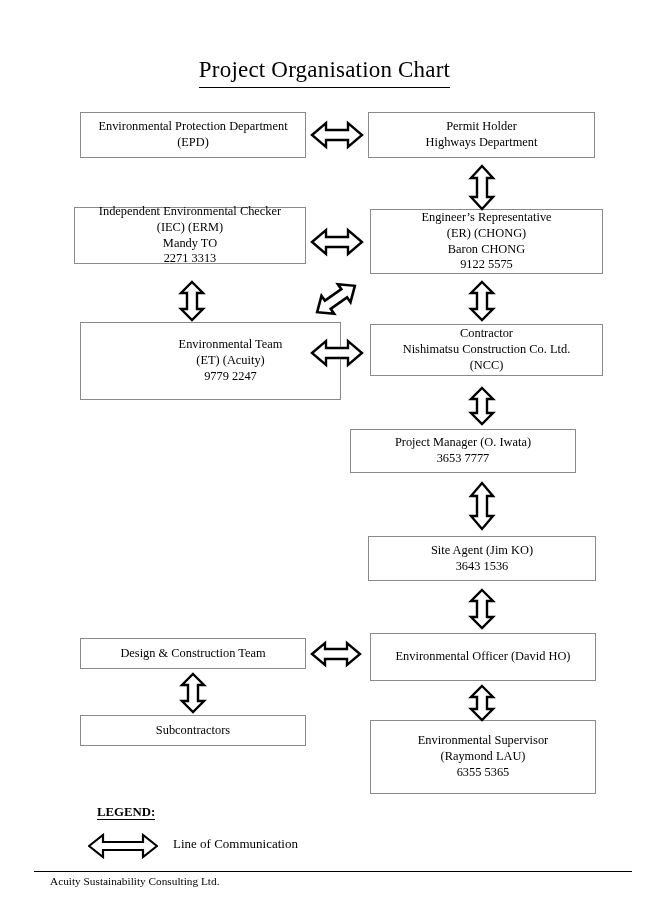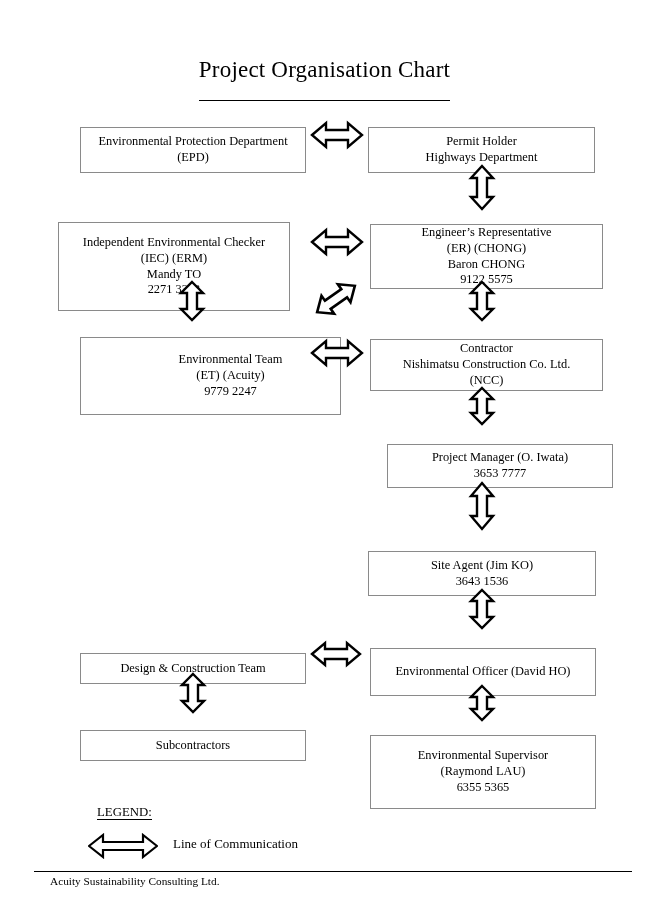--- a/index.html
+++ b/index.html
@@ -24,56 +24,55 @@
     position: absolute;
     left: 0;
     top: 57px;
     width: 649px;
     text-align: center;
     font-size: 23px;
     letter-spacing: 0.2px;
   }
   .title span {
     border-bottom: 1.4px solid #000;
-    padding-bottom: 18px;
+    padding-bottom: 5px;
   }
 
   
   .box {
     position: absolute;
     box-sizing: border-box;
     border: 1.2px solid #8a8a8a;
     background: #ffffff;
     display: flex;
     align-items: center;
     justify-content: center;
     text-align: center;
     font-size: 12.4px;
     line-height: 1.28;
     padding: 2px 4px;
-    margin-top: 15px;
   }
   .box .lines { width: 100%; }
   .box .lines > div { white-space: nowrap; }
 
   
   .arrow {
     position: absolute;
     pointer-events: none;
   }
   .arrow svg { display: block; overflow: visible; }
 
   
   .legend-title {
     position: absolute;
     left: 97px;
     top: 805px;
     font-size: 12.8px;
   }
-  .legend-title span { border-bottom: 1.2px solid #000; }
+  .legend-title span { border-bottom: 1.2px solid #000; font-weight: bold; }
 
   .legend-arrow {
     position: absolute;
     left: 88px;
     top: 832px;
   }
   .legend-label {
     position: absolute;
     left: 173px;
     top: 836px;
@@ -112,21 +111,21 @@
     </div>
   </div>
 
   <div class="box" style="left:368px; top:112px; width:227px; height:46px;">
     <div class="lines">
       <div>Permit Holder</div>
       <div>Highways Department</div>
     </div>
   </div>
 
-  <div class="box" style="left:58px; top:207px; width:232px; height:89px;">
+  <div class="box" style="left:74px; top:207px; width:232px; height:57px;">
     <div class="lines">
       <div>Independent Environmental Checker</div>
       <div>(IEC) (ERM)</div>
       <div>Mandy TO</div>
       <div>2271 3313</div>
     </div>
   </div>
 
   <div class="box" style="left:370px; top:209px; width:233px; height:65px;">
     <div class="lines">
@@ -146,21 +145,21 @@
   </div>
 
   <div class="box" style="left:370px; top:324px; width:233px; height:52px;">
     <div class="lines">
       <div>Contractor</div>
       <div>Nishimatsu Construction Co. Ltd.</div>
       <div>(NCC)</div>
     </div>
   </div>
 
-  <div class="box" style="left:387px; top:429px; width:226px; height:44px;">
+  <div class="box" style="left:350px; top:429px; width:226px; height:44px;">
     <div class="lines">
       <div>Project Manager (O. Iwata)</div>
       <div>3653 7777</div>
     </div>
   </div>
 
   <div class="box" style="left:368px; top:536px; width:228px; height:45px;">
     <div class="lines">
       <div>Site Agent (Jim KO)</div>
       <div>3643 1536</div>

